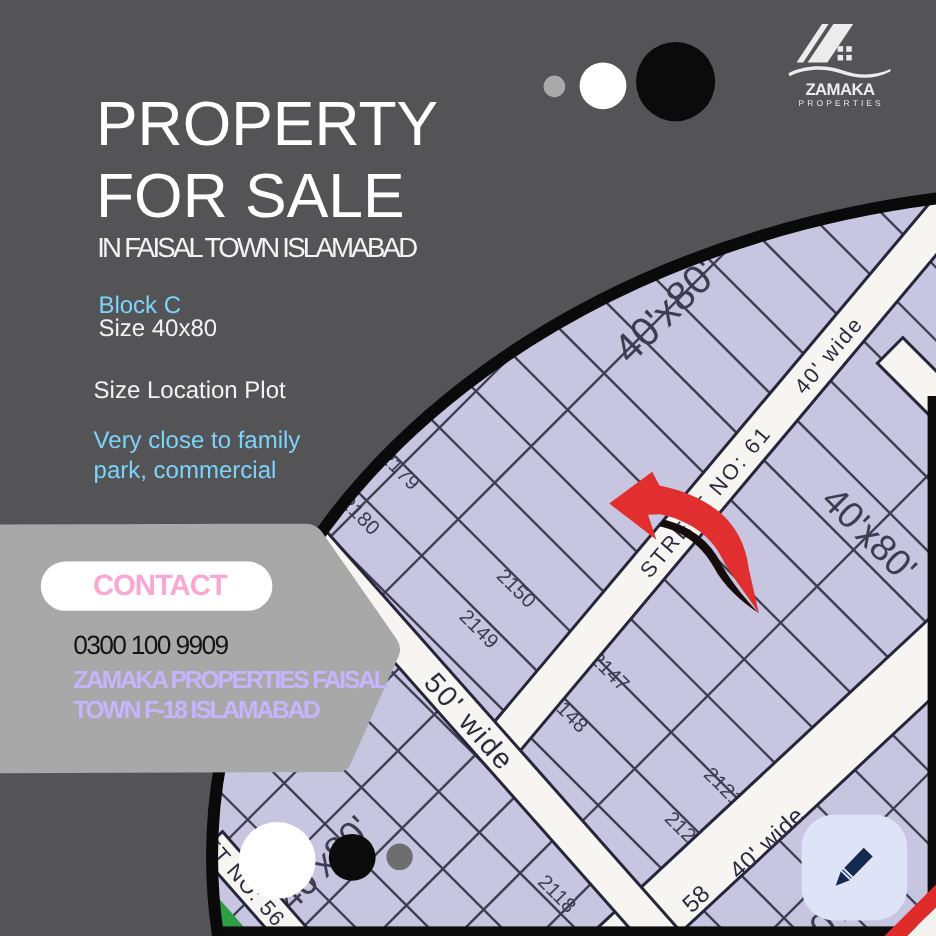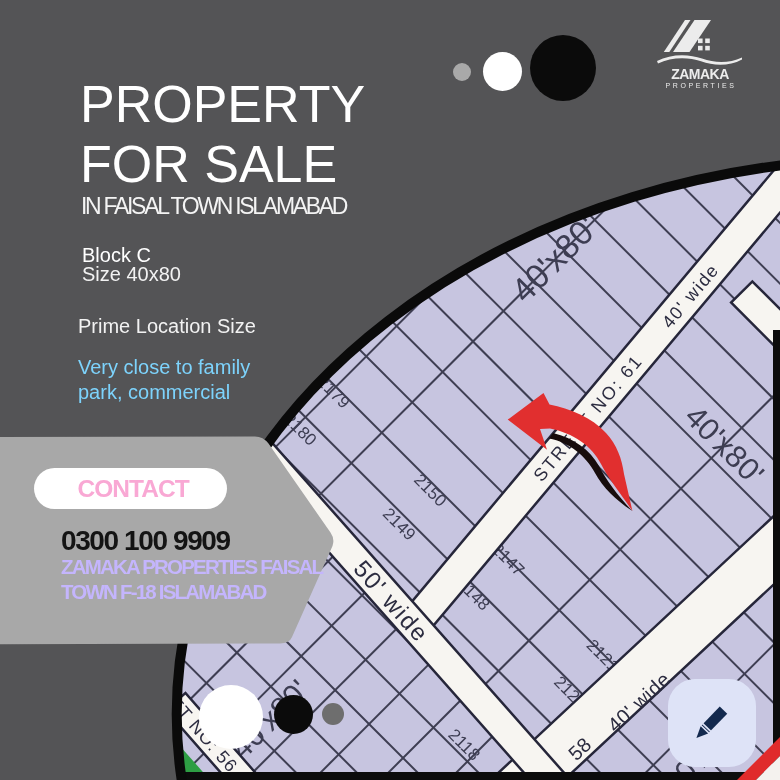--- a/index.html
+++ b/index.html
@@ -151,31 +151,31 @@
     <rect x="60.2" y="33.8" width="4.6" height="4.6"></rect>
     <path d="M12,49 C26,41.5 44,41.8 57,46.5 C70,51.2 84,51.5 97,45.5 L97,47.5 C84,54.5 69,54 56,49.3 C43,44.6 26,45 13,51.5 Z"></path>
   </g>
   <text x="55" y="67" text-anchor="middle" font-size="14" font-weight="bold" fill="#ececec" letter-spacing="-0.5" font-family="Liberation Sans,sans-serif">ZAMAKA</text>
   <text x="56" y="76" text-anchor="middle" font-size="7" fill="#ececec" letter-spacing="2.6" font-family="Liberation Sans,sans-serif">PROPERTIES</text>
 </svg>
 
 <div class="abs" style="left:80px;top:74px;color:#fff;font-weight:normal;font-size:52px;line-height:60px">PROPERTY<br>FOR SALE</div>
 <div class="abs" style="left:81px;top:193px;color:#f4f4f4;font-size:23px;letter-spacing:-2.3px">IN FAISAL TOWN ISLAMABAD</div>
 
-<div class="abs" style="left:82px;top:244px;color:#ffffff;font-size:20px">Block C</div>
+<div class="abs" style="left:82px;top:244px;color:#7dd3fc;font-size:20px">Block C</div>
 <div class="abs" style="left:82px;top:263px;color:#f2f2f2;font-size:20px">Size 40x80</div>
-<div class="abs" style="left:78px;top:315px;color:#f2f2f2;font-size:20px">Prime Location Size</div>
+<div class="abs" style="left:78px;top:315px;color:#f2f2f2;font-size:20px">Size Location Plot</div>
 <div class="abs" style="left:78px;top:355px;color:#7dd3fc;font-size:20px;line-height:24.5px">Very close to family<br>park, commercial</div>
 
 <svg class="abs" style="left:0;top:425px" width="345" height="230" viewBox="0 0 345 230">
   <path d="M0,12 L254,11.4 Q263,11 268.5,18.6 L330.5,107.5 Q335,114 332.5,121 L292,212 Q289.5,218.3 280,218.4 L0,219.3 Z" fill="#a8a8a8"></path>
 </svg>
 <div class="abs" style="left:34px;top:468px;width:193px;height:41px;border-radius:20.5px;background:#fff"></div>
 <div class="abs" style="left:77.5px;top:474.5px;color:#f9a8d4;font-weight:bold;font-size:24.5px;letter-spacing:-0.95px">CONTACT</div>
-<div class="abs" style="left:61px;top:525px;color:#141414;font-weight:bold;font-size:28px;letter-spacing:-1.4px">0300 100 9909</div>
+<div class="abs" style="left:61px;top:525px;color:#141414;font-weight:normal;font-size:22px;letter-spacing:-1.4px">0300 100 9909</div>
 <div class="abs" style="left:61px;top:553.5px;color:#c4b5fd;font-weight:bold;font-size:20.5px;letter-spacing:-1.8px;line-height:25.5px">ZAMAKA PROPERTIES FAISAL<br>TOWN F-18 ISLAMABAD</div>
 
 <div class="abs" style="left:199px;top:685px;width:64px;height:64px;border-radius:50%;background:#ffffff"></div>
 <div class="abs" style="left:274px;top:695px;width:39px;height:39px;border-radius:50%;background:#0b0b0b"></div>
 <div class="abs" style="left:322px;top:703px;width:22px;height:22px;border-radius:50%;background:#6e6e6e"></div>
 
 <div class="abs" style="left:668px;top:679px;width:88px;height:88px;border-radius:27px;background:#dee3f7"></div>
 <svg class="abs" style="left:668px;top:679px" width="88" height="88" viewBox="0 0 88 88">
   <g transform="translate(43,44) rotate(-46)">
     <path d="M-21,0 L-9.5,-5.2 L-9.5,5.2 Z" fill="#13294e"></path>

